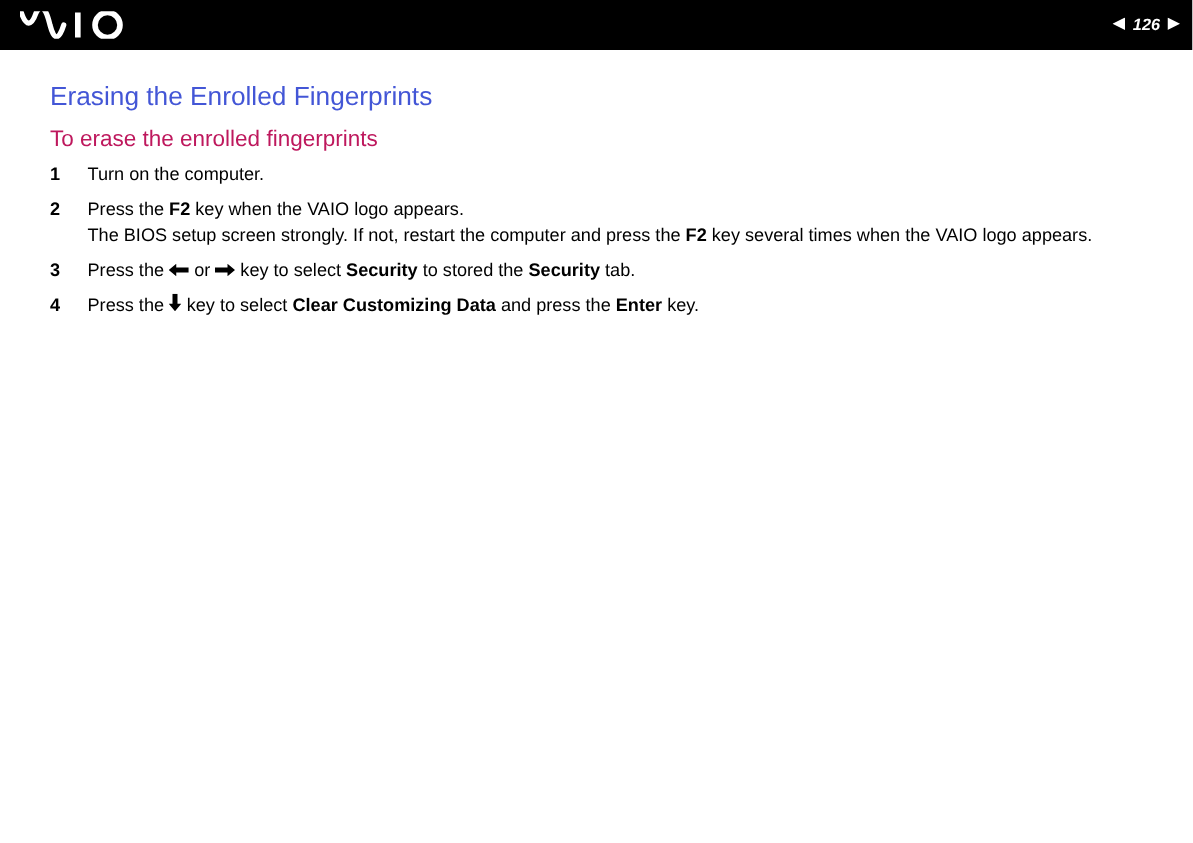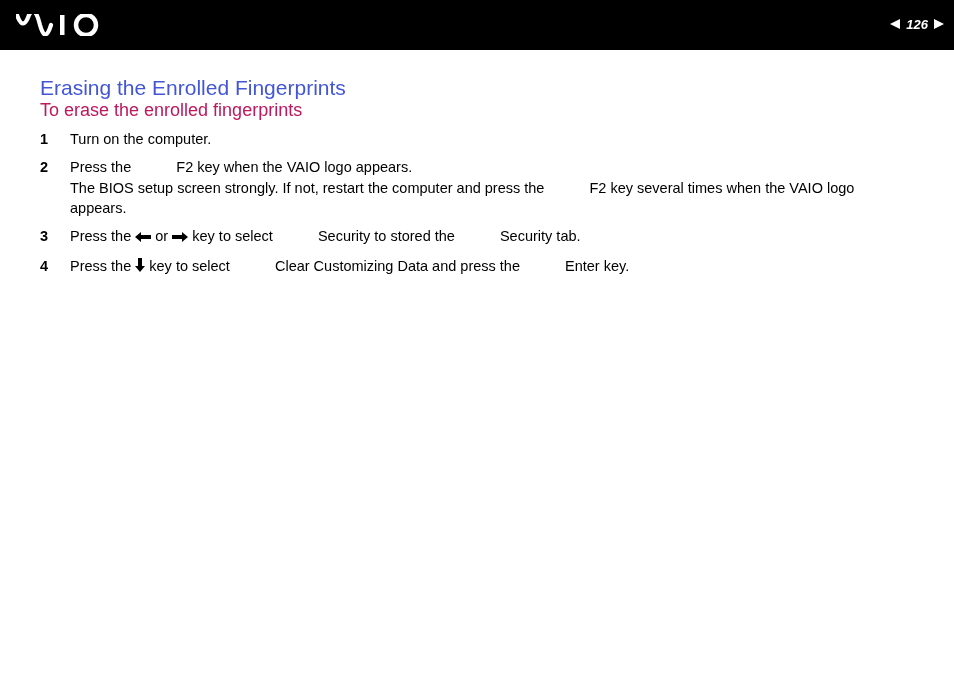--- a/index.html
+++ b/index.html
@@ -1,33 +1,33 @@
 <!DOCTYPE html>
 <html><head>
 <meta charset="utf-8">
 <style>
   * { box-sizing: border-box; margin: 0; padding: 0; }
   body { width: 954px; height: 674px; background: #fff; font-family: Arial, Helvetica, sans-serif; color: #000; }
-  .header-bar { width: 100%; height: 50px; background: #000; display: flex; align-items: center; justify-content: space-between; padding: 0 10px 0 16px; }
+  .header-bar { width: 100%; height: 40px; background: #000; display: flex; align-items: center; justify-content: space-between; padding: 0 10px 0 16px; }
   .logo { display: flex; align-items: center; gap: 4px; }
   .logo svg { display: block; }
   .nav-block { text-align: right; color: #fff; line-height: 1.1; padding-top: 2px; padding-bottom: 2px; }
   .nav-row { display: flex; align-items: center; justify-content: flex-end; gap: 6px; font-style: italic; font-weight: bold; font-size: 13px; }
   .nav-row .tri { display: inline-block; }
   .section-label { font-weight: bold; font-size: 13px; }
   .content { padding: 26px 40px 0 40px; }
-  .title { color: #4356d6; font-size: 21px; font-weight: 400; margin-bottom: 0; }
+  .title { color: #4356d6; font-size: 21px; font-weight: 400; margin-bottom: 11px; }
   .intro { font-size: 14.5px; line-height: 1.35; margin-bottom: 16px; }
   .subhead { color: #be185d; font-size: 18px; font-weight: 400; margin-bottom: 8px; }
   .steps { list-style: none; }
   .steps li { display: flex; align-items: flex-start; font-size: 14.5px; line-height: 1.4; margin-bottom: 8px; }
   .step-num { font-weight: bold; min-width: 30px; }
   .step-body { flex: 1; }
   .arrow-inline { display: inline-block; vertical-align: middle; }
-  b { font-weight: normal; margin-left: 41px; }
+  b { font-weight: bold; }
 </style>
 </head>
 <body>
 
 <div class="header-bar">
   <div class="logo">
     <svg width="100" height="22" viewBox="0 0 100 22">
       <path d="M1 1 Q 7 18 13 1 Q 19 -10 24 11 Q 29 30 35 11" stroke="#fff" stroke-width="4.2" fill="none" stroke-linecap="round"></path>
       <rect x="44" y="1" width="4.5" height="20" fill="#fff"></rect>
       <circle cx="70" cy="11" r="10" fill="none" stroke="#fff" stroke-width="4.5"></circle>

